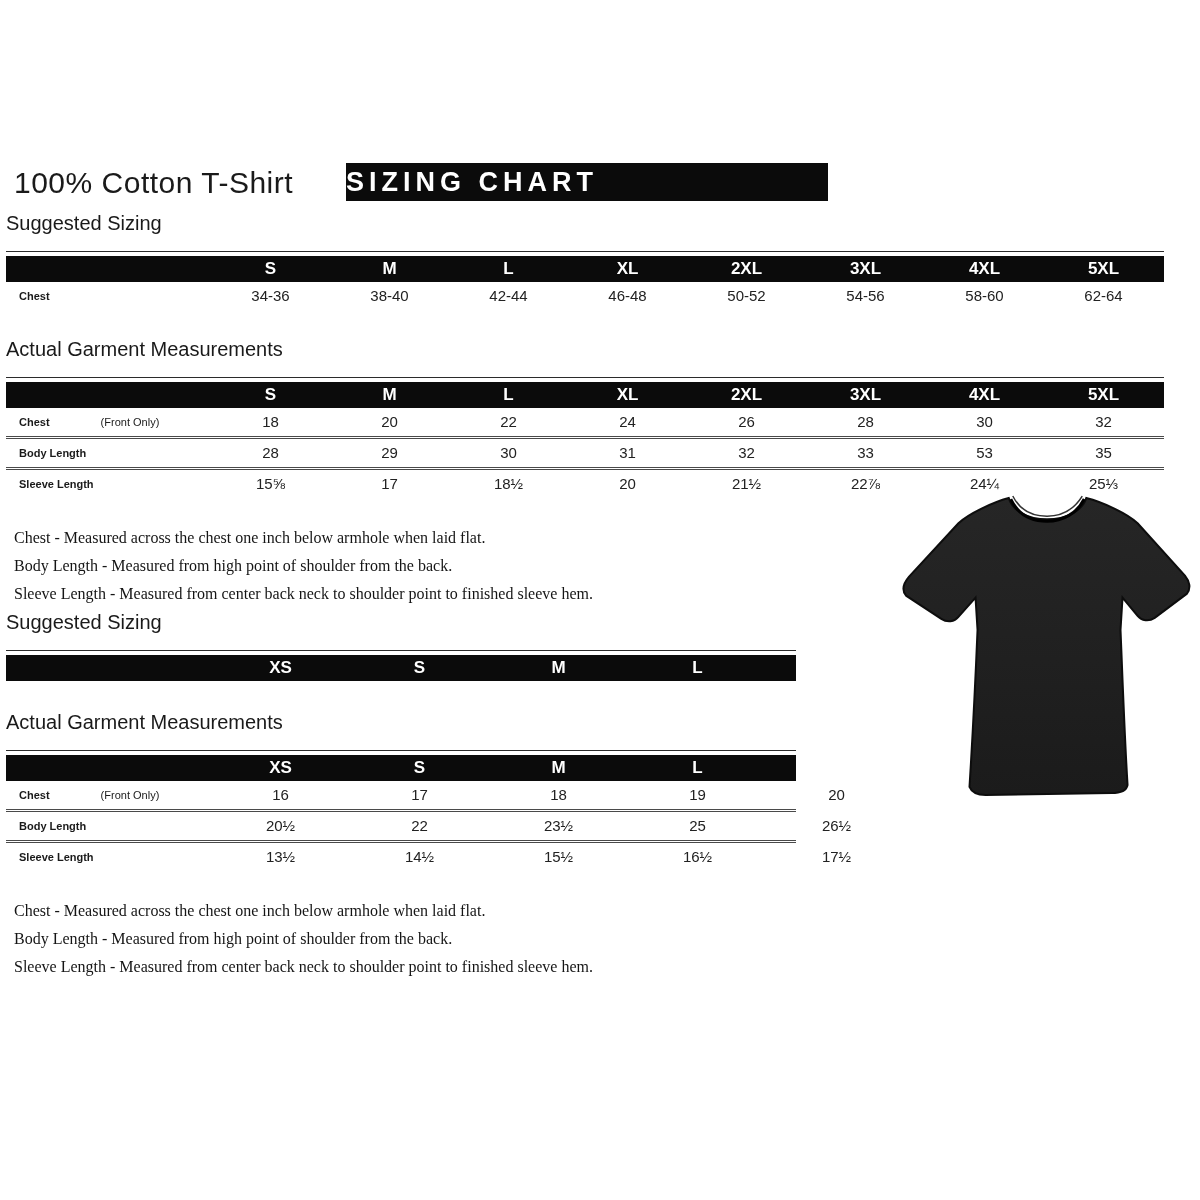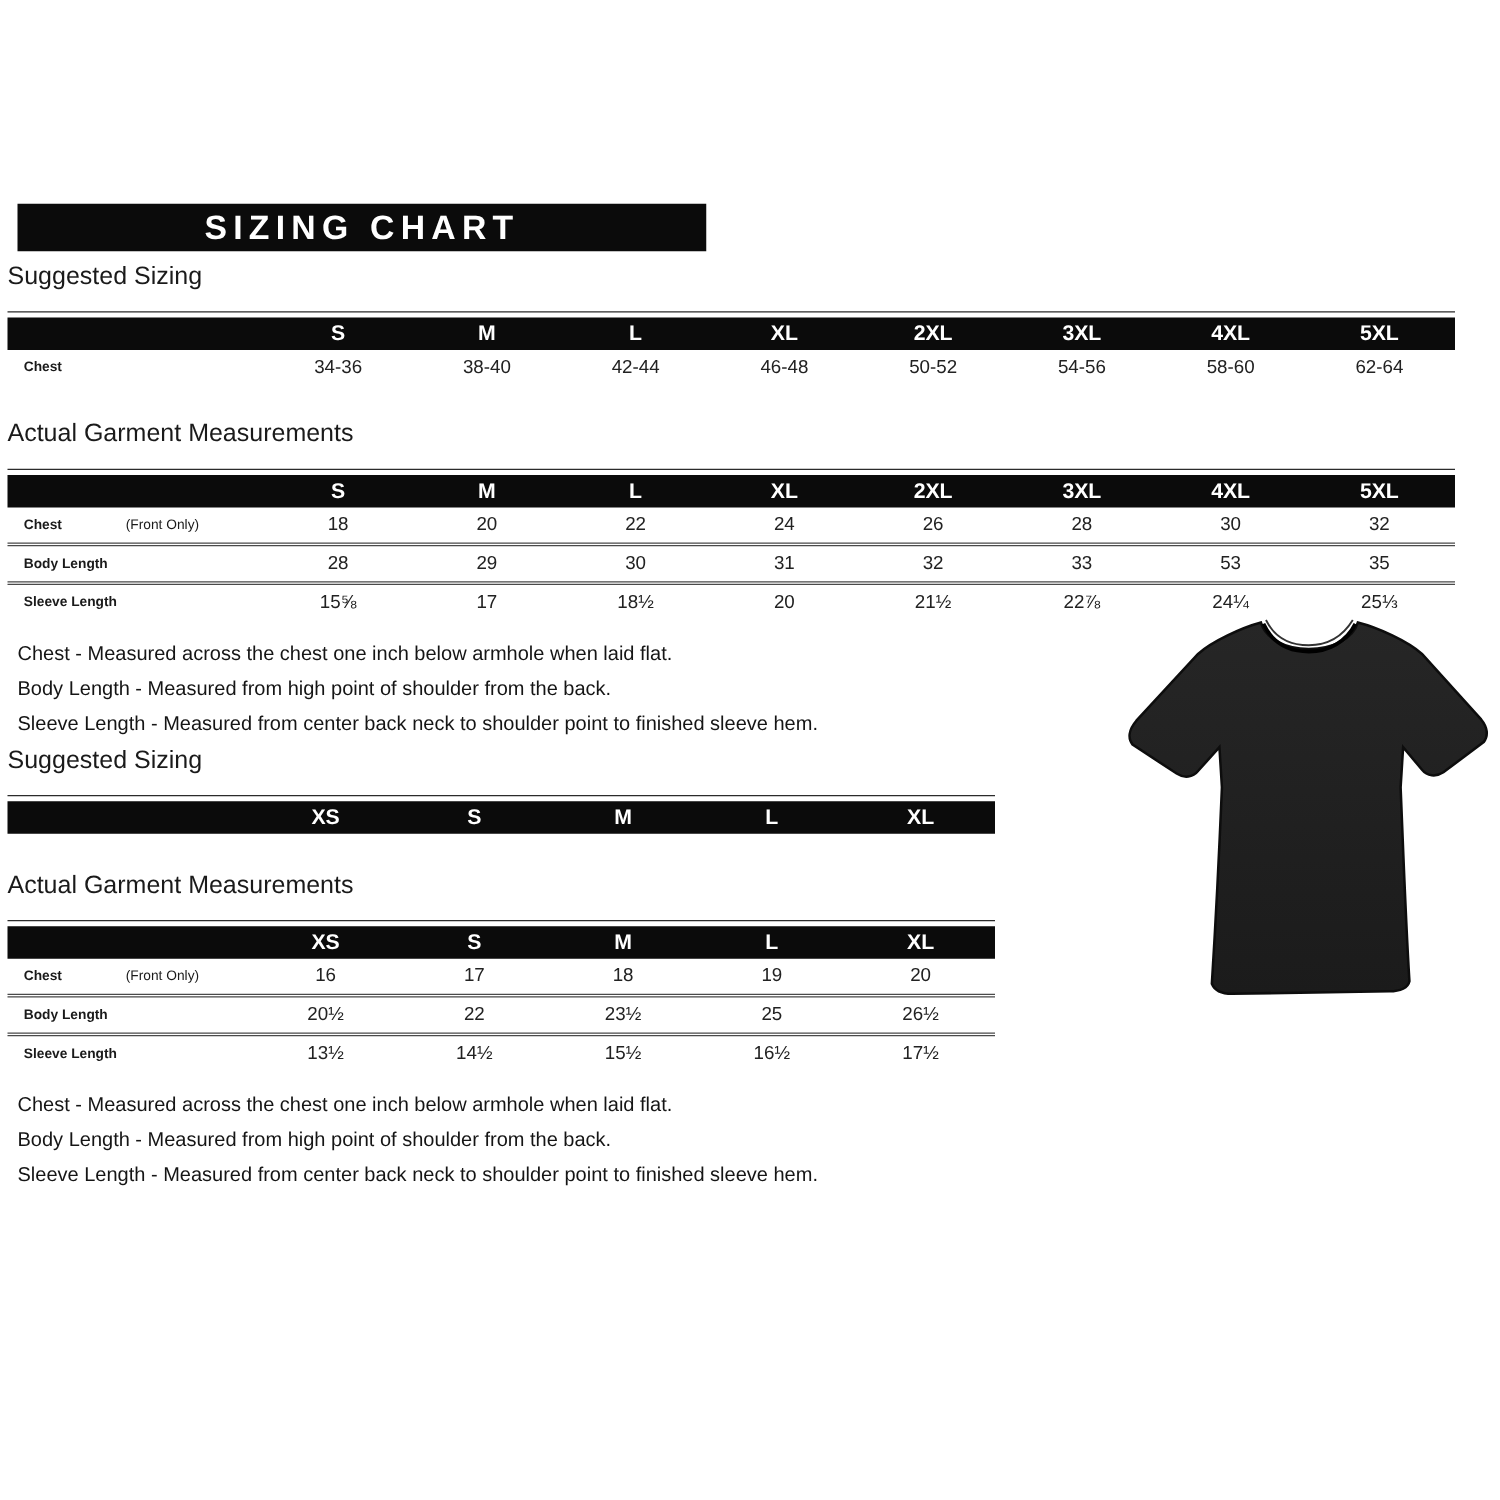--- a/index.html
+++ b/index.html
@@ -1,51 +1,52 @@
 <!DOCTYPE html>
 <html><head>
 <meta charset="utf-8">
 <style>
   html,body{margin:0;padding:0;background:#ffffff;}
   body{width:1200px;height:1200px;position:relative;font-family:"Liberation Sans",sans-serif;color:#1a1a1a;overflow:hidden;}
   .content{position:absolute;top:163px;left:6px;width:1188px;}
 
   .header-row{display:flex;align-items:flex-start;padding-left:8px;}
   .page-title{margin:0;font-size:30px;font-weight:400;line-height:40px;width:332px;letter-spacing:0.5px;}
-  .banner{width:551px;height:38px;background:#0b0b0b;color:#ffffff;font-size:27px;font-weight:700;letter-spacing:5px;text-align:center;line-height:39px;}
+  .banner{width:482px;height:38px;background:#0b0b0b;color:#ffffff;font-size:27px;font-weight:700;letter-spacing:5px;line-height:39px;}
 
   .section-label{font-size:20px;line-height:19px;margin-top:11px;margin-bottom:4px;border-bottom:1px solid #2b2b2b;padding-bottom:18px;}
   .adult-w{width:1158px;}
   .youth-w{width:790px;}
 
   .grid-adult{display:grid;grid-template-columns:205px repeat(8,119px);}
-  .grid-youth{display:grid;grid-template-columns:195px repeat(5,119px);}
+  .grid-youth{display:grid;grid-template-columns:195px repeat(5,119px);gap:20px;}
 
   .thead{background:#0b0b0b;color:#ffffff;height:26px;}
   .thead .hcell{font-size:17px;font-weight:700;text-align:center;line-height:26px;}
   .trow{height:28px;align-items:center;}
   .trow .cell{font-size:15px;text-align:center;line-height:28px;color:#222;}
   .trow .rlabel{font-size:11px;text-align:left;padding-left:13px;line-height:28px;white-space:nowrap;}
   .rlabel .lbl{font-weight:700;}
   .rlabel .sfx{font-weight:400;padding-left:48px;}
   .sep{border-top:3px double #4a4a4a;}
 
-  .notes{margin-top:19px;margin-bottom:4px;}
+  .notes{margin-top:31px;margin-bottom:4px;font-family:Liberation Serif, serif;}
   .notes p{margin:0 0 11px 0;font-size:16px;line-height:17px;padding-left:8px;color:#151515;}
 
   .youth-title{margin:6px 0 0 0;font-size:27px;font-weight:700;line-height:34px;letter-spacing:0.2px;}
 
   .tshirt{position:absolute;left:895px;top:476px;width:302px;height:334px;}
 </style>
 </head>
 <body>
 
 <div class="content">
 
   <div class="header-row">
+    <h1 class="page-title">100% Cotton T-Shirt</h1>
     <div class="banner">SIZING CHART</div>
   </div>
 
   <div class="section-label adult-w">Suggested Sizing</div>
   <div class="adult-w">
     <div class="thead grid-adult">
         <div class="hcell"></div>
         <div class="hcell">S</div>
         <div class="hcell">M</div>
         <div class="hcell">L</div>

